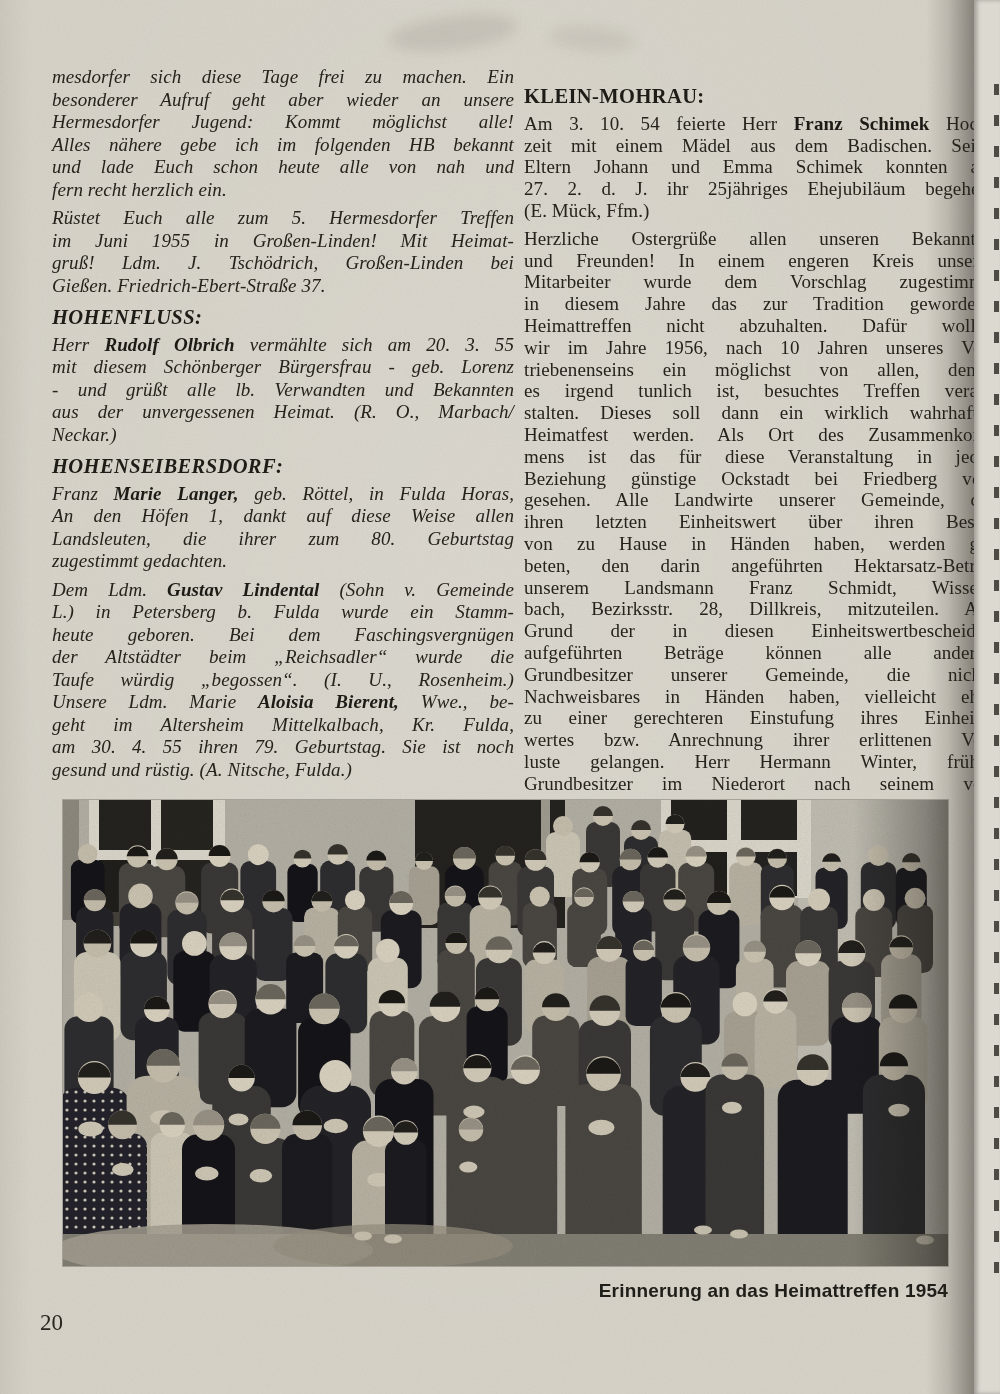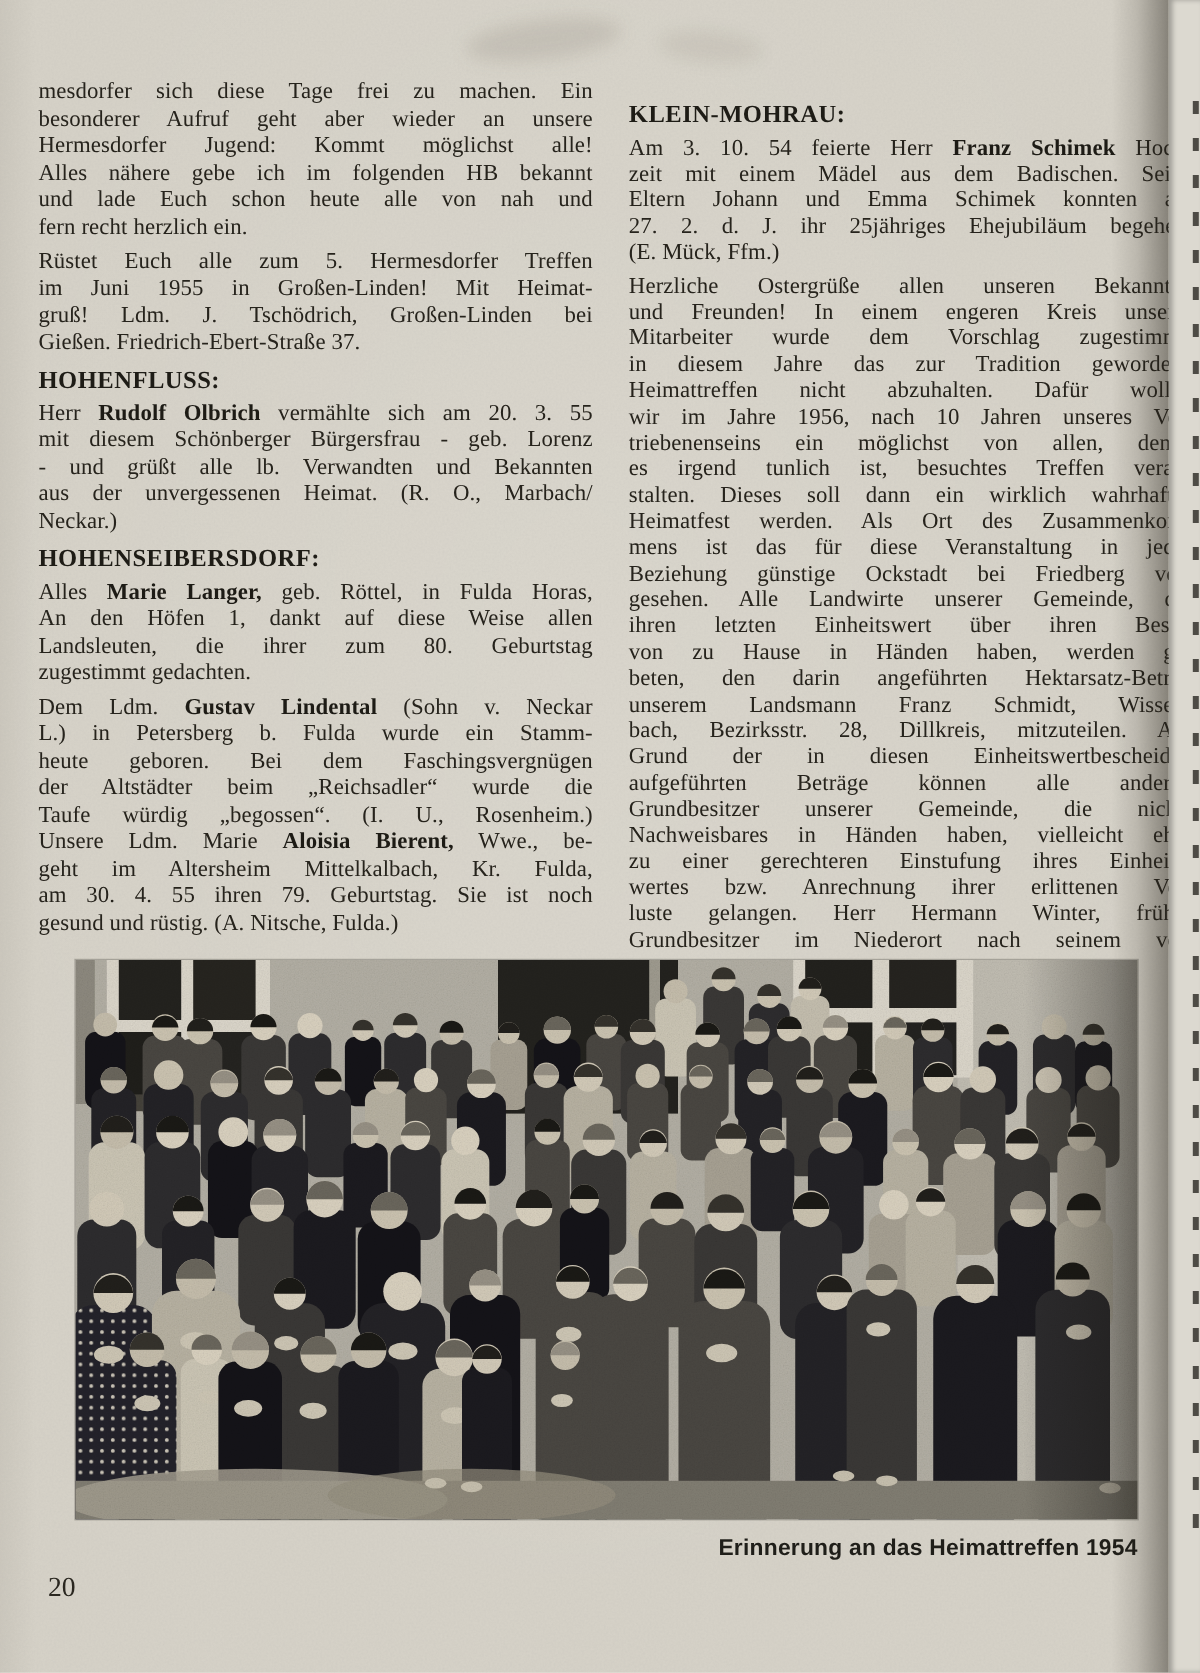--- a/index.html
+++ b/index.html
@@ -17,21 +17,21 @@
     background:
       linear-gradient(to right, rgba(70,64,52,.07) 0, rgba(70,64,52,0) 30px),
       radial-gradient(ellipse at 48% 40%, rgba(255,255,250,.10), rgba(0,0,0,0) 70%);
     z-index:5;
   }
   .smudge{position:absolute;filter:blur(7px);background:rgba(96,90,76,.15);border-radius:50%;z-index:4;}
   .smudge.s1{left:388px;top:16px;width:130px;height:34px;transform:rotate(-7deg);}
   .smudge.s2{left:548px;top:26px;width:88px;height:26px;transform:rotate(5deg);opacity:.7;}
 
   .col{position:absolute;z-index:6;font-size:19px;letter-spacing:.1px;}
-  .col-left{left:32px;top:66px;width:462px;line-height:22.5px;}
+  .col-left{left:52px;top:66px;width:462px;line-height:22.5px;font-style:italic;}
   .col-right{left:524px;top:74px;width:470px;line-height:21.8px;}
   .para{margin:0 0 6px 0;}
   .para:last-child{margin-bottom:0;}
   .heading{
     font-weight:bold;font-size:20.5px;letter-spacing:.4px;
     margin:9px 0 5px 0;color:#1e1c16;
   }
   .col-right .heading:first-child{margin-top:12px;}
   .tline{text-align:justify;text-align-last:justify;white-space:normal;}
   .tline.endline{text-align-last:left;}
@@ -95,27 +95,27 @@
       <div class="heading">HOHENFLUSS:</div>
       <div class="para">
         <div class="tline"><span>Herr </span><b>Rudolf Olbrich</b><span> vermählte sich am 20. 3. 55</span></div>
         <div class="tline"><span>mit diesem Schönberger Bürgersfrau - geb. Lorenz</span></div>
         <div class="tline"><span>- und grüßt alle lb. Verwandten und Bekannten</span></div>
         <div class="tline"><span>aus der unvergessenen Heimat. (R. O., Marbach/</span></div>
         <div class="tline endline"><span>Neckar.)</span></div>
       </div>
       <div class="heading">HOHENSEIBERSDORF:</div>
       <div class="para">
-        <div class="tline"><span>Alles </span><b>Marie Langer,</b><span> geb. Röttel, in Fulda Horas,</span></div>
+        <div class="tline"><span>Franz </span><b>Marie Langer,</b><span> geb. Röttel, in Fulda Horas,</span></div>
         <div class="tline"><span>An den Höfen 1, dankt auf diese Weise allen</span></div>
         <div class="tline"><span>Landsleuten, die ihrer zum 80. Geburtstag</span></div>
         <div class="tline endline"><span>zugestimmt gedachten.</span></div>
       </div>
       <div class="para">
-        <div class="tline"><span>Dem Ldm. </span><b>Gustav Lindental</b><span> (Sohn v. Neckar</span></div>
+        <div class="tline"><span>Dem Ldm. </span><b>Gustav Lindental</b><span> (Sohn v. Gemeinde</span></div>
         <div class="tline"><span>L.) in Petersberg b. Fulda wurde ein Stamm-</span></div>
         <div class="tline"><span>heute geboren. Bei dem Faschingsvergnügen</span></div>
         <div class="tline"><span>der Altstädter beim „Reichsadler“ wurde die</span></div>
         <div class="tline"><span>Taufe würdig „begossen“. (I. U., Rosenheim.)</span></div>
         <div class="tline"><span>Unsere Ldm. Marie </span><b>Aloisia Bierent,</b><span> Wwe., be-</span></div>
         <div class="tline"><span>geht im Altersheim Mittelkalbach, Kr. Fulda,</span></div>
         <div class="tline"><span>am 30. 4. 55 ihren 79. Geburtstag. Sie ist noch</span></div>
         <div class="tline endline"><span>gesund und rüstig. (A. Nitsche, Fulda.)</span></div>
       </div>
     </div>

